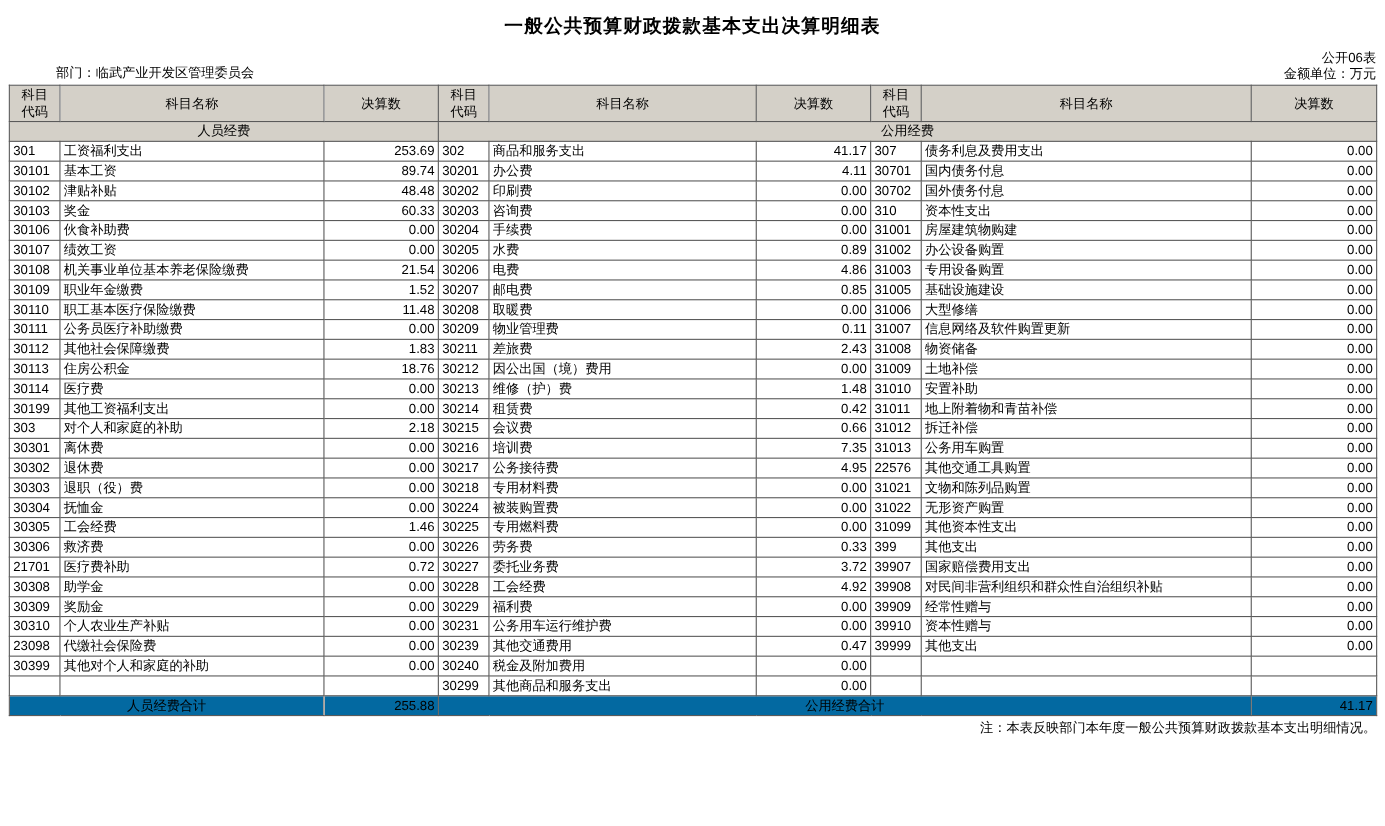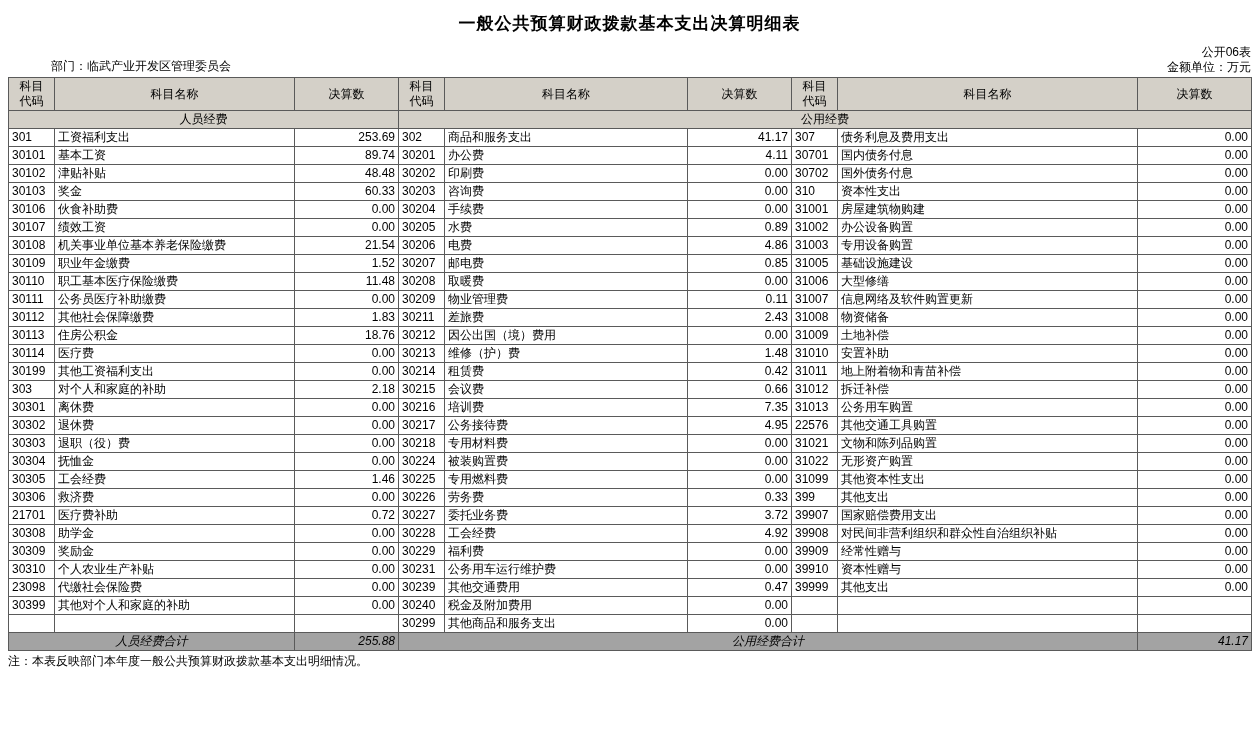--- a/index.html
+++ b/index.html
@@ -80,30 +80,30 @@
   }
   .name {
     text-align: left;
   }
   .num {
     text-align: right;
     padding-right: 4px;
   }
   .indent1 { padding-left: 14px; }
   .total-row td {
-    background: #a3a3a3;
-    font-style: italic;
+    background: #0369a1;
   }
   .total-label {
     text-align: center;
   }
   .note {
     font-size: 12px;
     padding-top: 3px;
     line-height: 15px;
+    text-align: right;
   }
   
   col.c-code { width: 46px; }
   col.c-name1 { width: 240px; }
   col.c-num1 { width: 104px; }
   col.c-code2 { width: 46px; }
   col.c-name2 { width: 243px; }
   col.c-num2 { width: 104px; }
   col.c-code3 { width: 46px; }
   col.c-name3 { width: 300px; }

